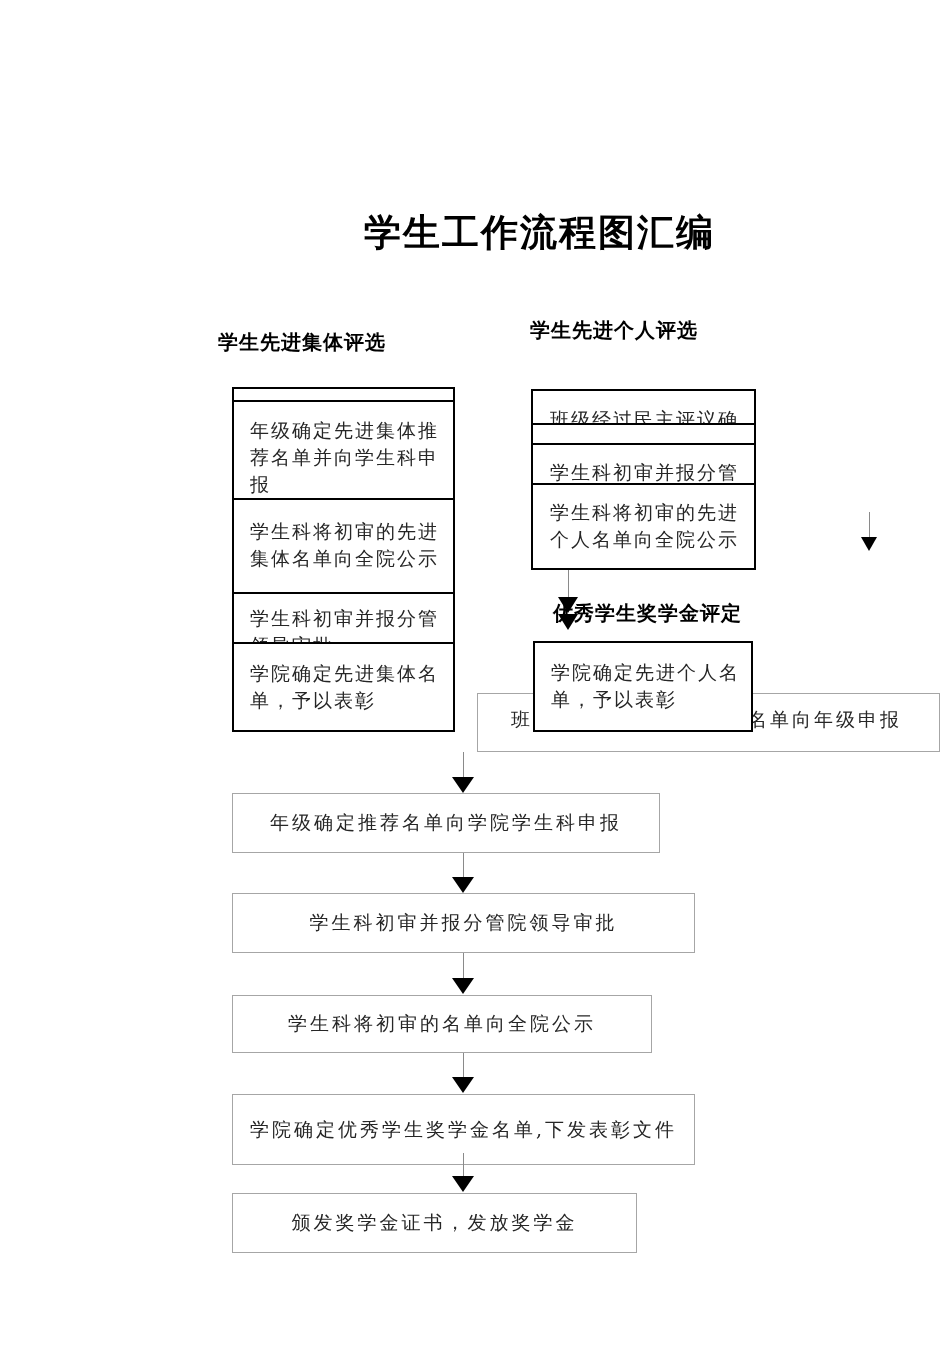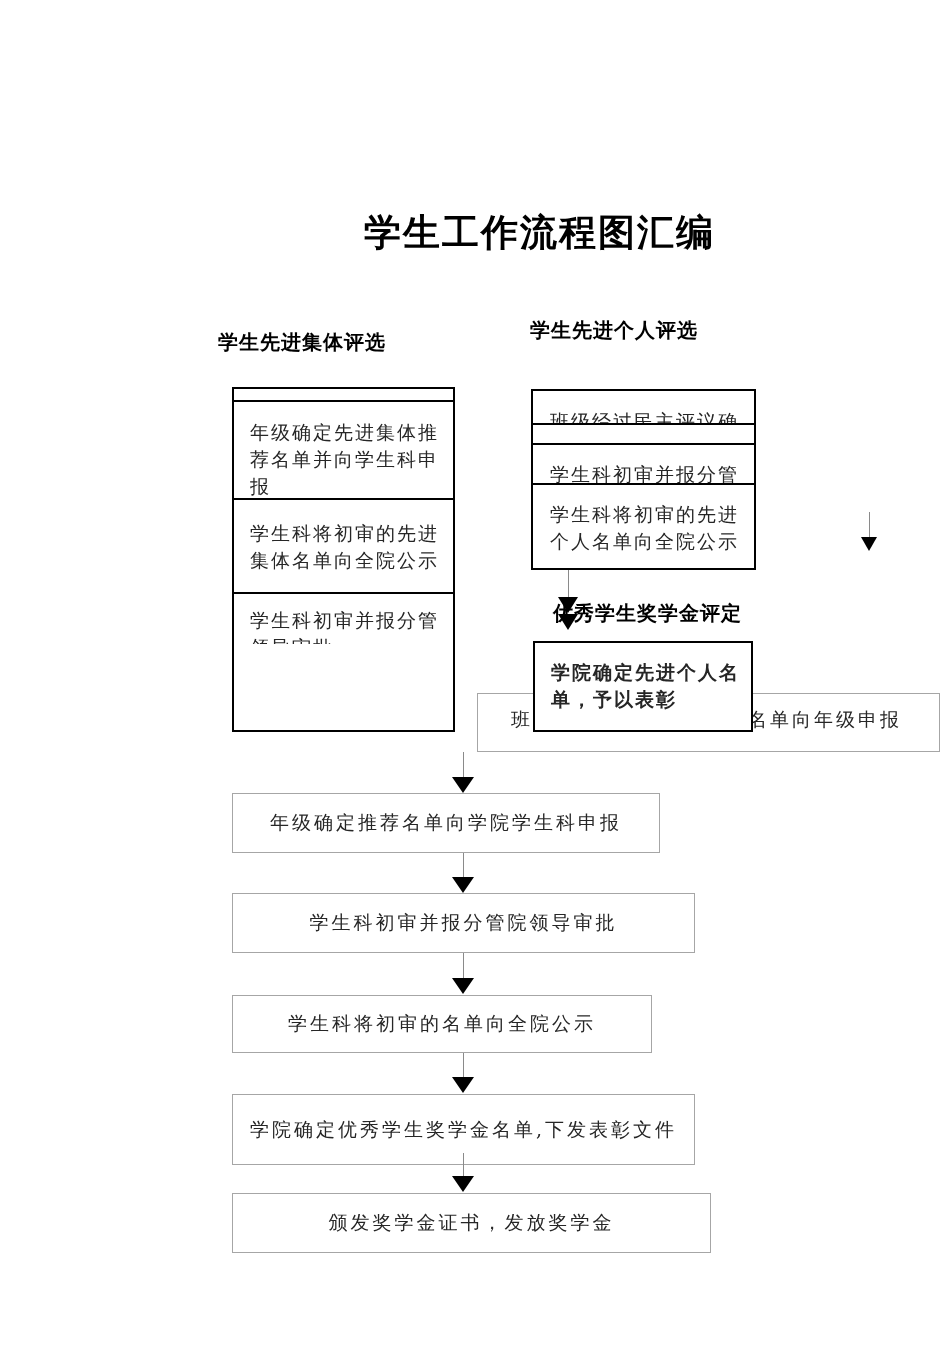--- a/index.html
+++ b/index.html
@@ -24,35 +24,36 @@
   }
   
   .col{
     border:2px solid #000;background:#fff;box-sizing:border-box;
   }
   .col .row{
     box-sizing:border-box;overflow:hidden;
     border-bottom:2px solid #000;
     font-size:19px;line-height:27px;letter-spacing:2px;
     color:#262626;
+    font-family:Liberation Mono, monospace;
   }
   .col .row:last-child{border-bottom:none;}
   
   .thin-box{
     border:1px solid #a6a6a6;background:#fff;box-sizing:border-box;
     font-size:19px;letter-spacing:3px;color:#262626;
   }
   .flow-step{
     display:flex;align-items:center;justify-content:center;
     text-align:center;
   }
   .commend-box{
     border:2px solid #000;background:#fff;box-sizing:border-box;
     font-size:19px;line-height:27px;letter-spacing:2px;color:#262626;
-    overflow:hidden;z-index:2;font-weight:bold;
+    overflow:hidden;z-index:2;
   }
   .arrow-line{width:1px;background:#8a8a8a;z-index:3;}
   .arrow-head{
     width:0;height:0;z-index:3;
     border-left:11px solid transparent;
     border-right:11px solid transparent;
     border-top:16px solid #000;
   }
   .arrow-head.small{
     border-left:8px solid transparent;
@@ -74,20 +75,21 @@
 
   <div class="abs sec-header" style="left:218px;top:317px;margin-top:12px;">学生先进集体评选</div>
   <div class="abs sec-header" style="left:530px;top:317px;">学生先进个人评选</div>
   <div class="abs sec-header" style="left:553px;top:600px;z-index:1;">优秀学生奖学金评定</div>
 
   <div class="abs col" style="left:232px;top:387px;width:223px;height:345px;">
     <div class="row" style="height:13px;"></div>
     <div class="row" style="height:98px;padding:17px 12px 0 16px;">年级确定先进集体推荐名单并向学生科申报</div>
     <div class="row" style="height:94px;padding:20px 12px 12px 16px;">学生科将初审的先进集体名单向全院公示</div>
     <div class="row" style="height:50px;padding:13px 12px 0 16px;">学生科初审并报分管领导审批</div>
+    <div class="row" style="height:86px;padding:18px 12px 0 16px;">学院确定先进集体名单，予以表彰</div>
   </div>
 
   <div class="abs col" style="left:531px;top:389px;width:225px;height:181px;">
     <div class="row" style="height:34px;padding:17px 10px 0 17px;">班级经过民主评议确</div>
     <div class="row" style="height:20px;"></div>
     <div class="row" style="height:40px;padding:16px 10px 0 17px;">学生科初审并报分管</div>
     <div class="row" style="height:79px;padding:16px 10px 0 17px;">学生科将初审的先进个人名单向全院公示</div>
   </div>
 
   <div class="abs arrow-line" style="left:568px;top:570px;height:28px;"></div>
@@ -120,15 +122,15 @@
   <div class="abs thin-box flow-step" style="left:232px;top:995px;width:420px;height:58px;">学生科将初审的名单向全院公示</div>
 
   <div class="abs arrow-line" style="left:463px;top:1053px;height:25px;"></div>
   <div class="abs arrow-head" style="left:452px;top:1077px;"></div>
 
   <div class="abs thin-box flow-step" style="left:232px;top:1094px;width:463px;height:71px;">学院确定优秀学生奖学金名单,下发表彰文件</div>
 
   <div class="abs arrow-line" style="left:463px;top:1153px;height:24px;"></div>
   <div class="abs arrow-head" style="left:452px;top:1176px;"></div>
 
-  <div class="abs thin-box flow-step" style="left:232px;top:1193px;width:479px;height:60px;text-align:right;">颁发奖学金证书，发放奖学金</div>
+  <div class="abs thin-box flow-step" style="left:232px;top:1193px;width:405px;height:60px;text-align:right;">颁发奖学金证书，发放奖学金</div>
 
 </div>
 
 </body></html>

